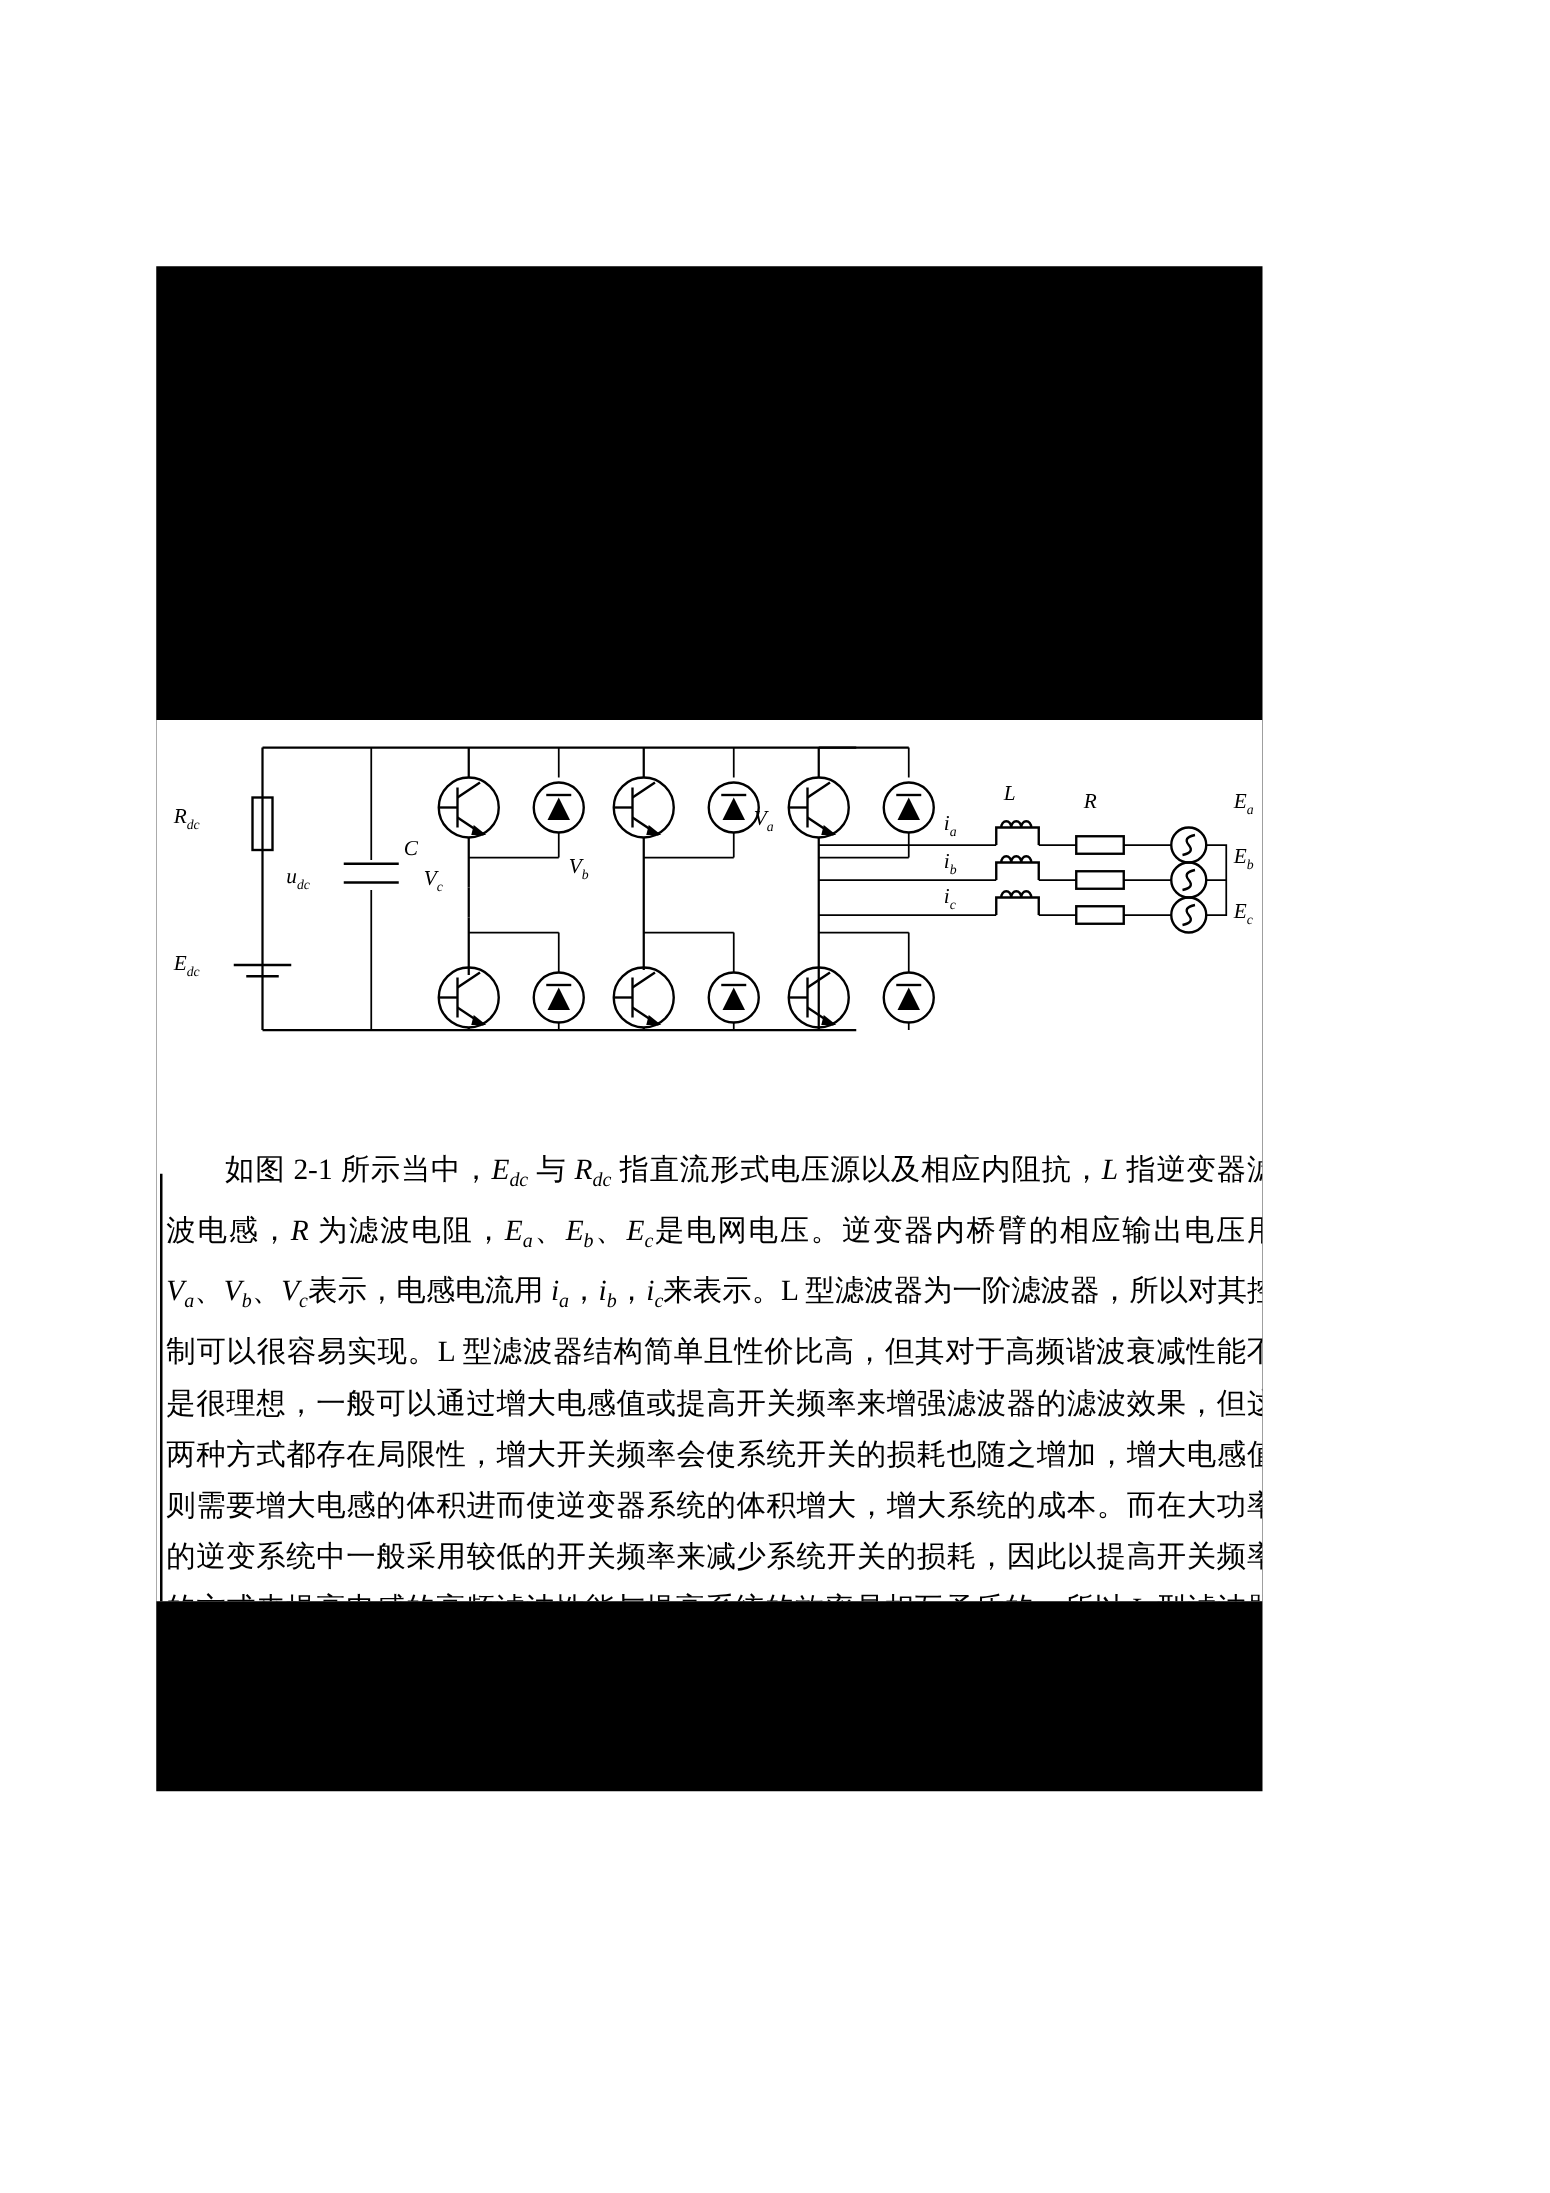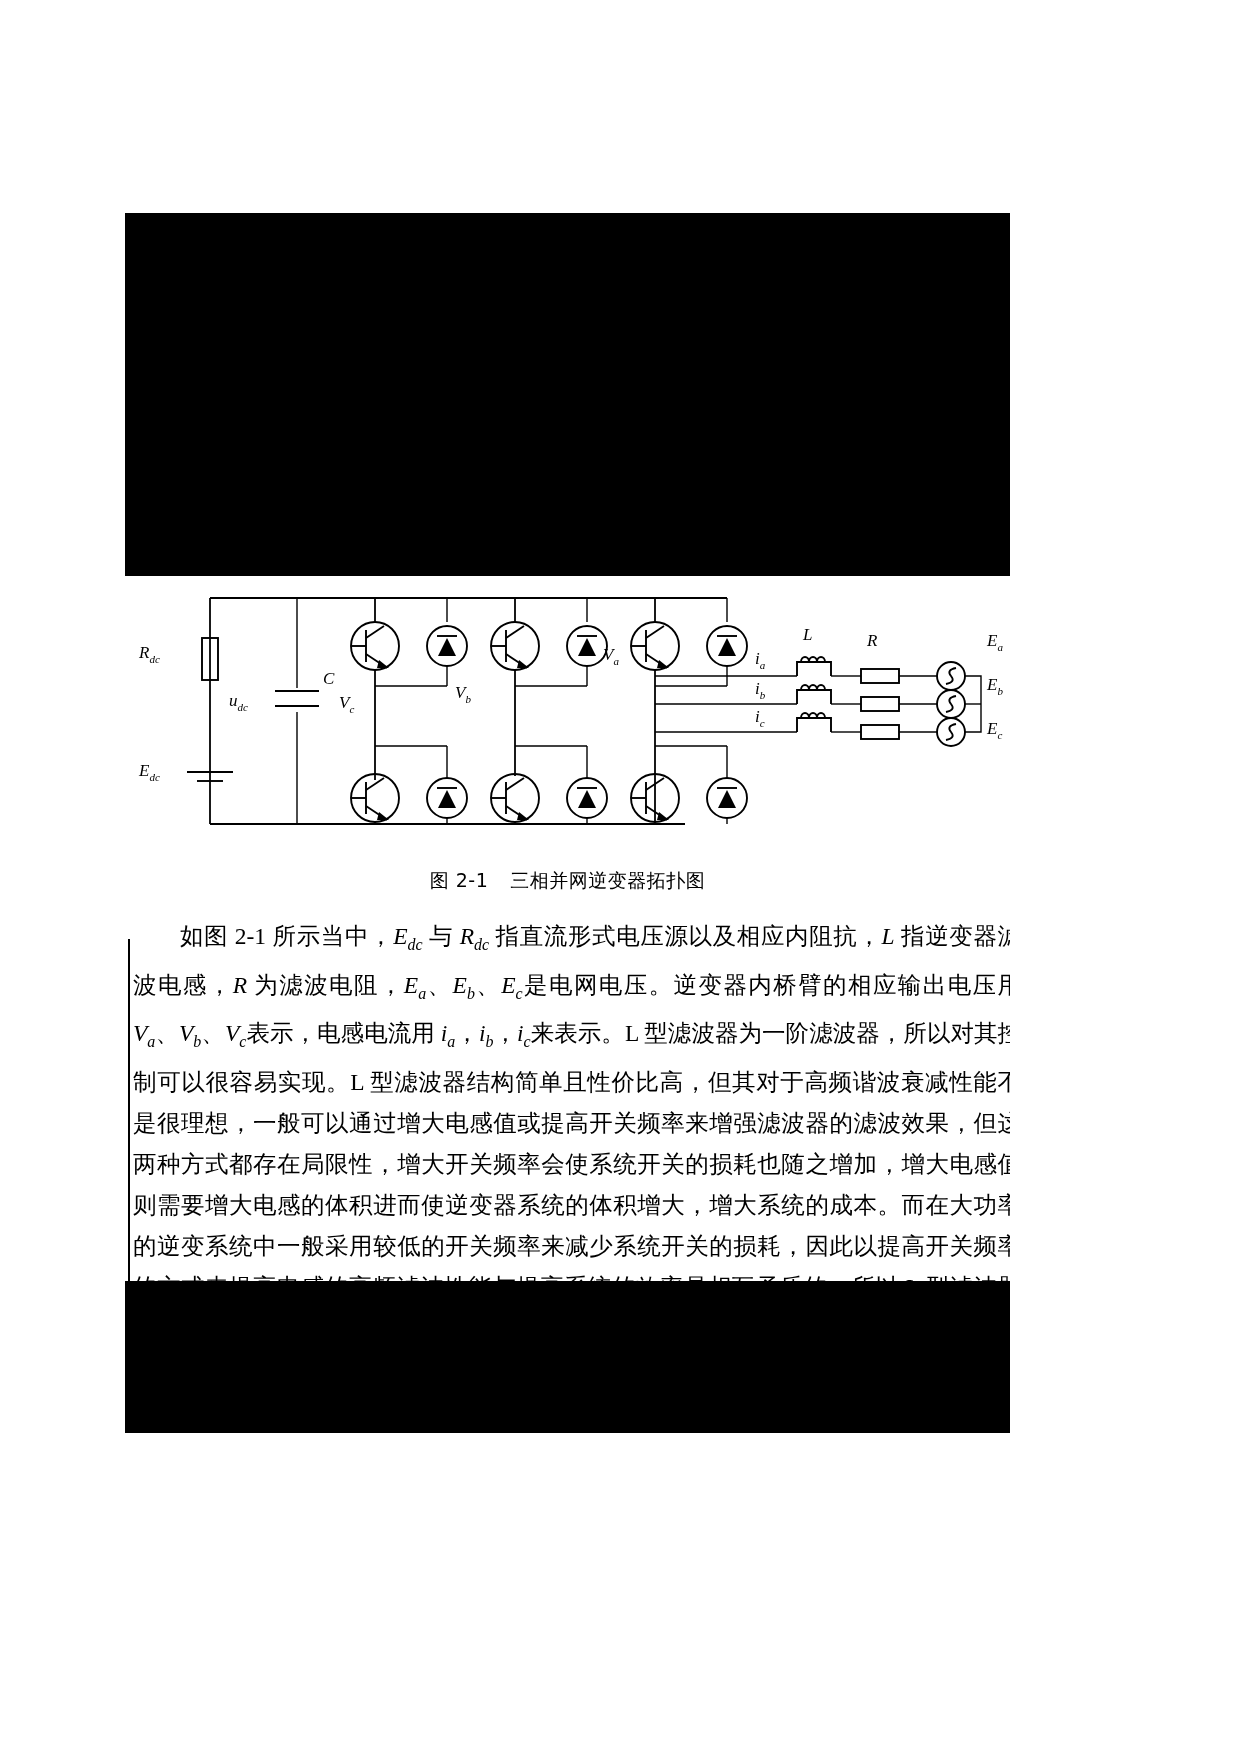--- a/index.html
+++ b/index.html
@@ -347,23 +347,20 @@
           <text class="lbl" x="862" y="114">
             <tspan>E</tspan><tspan class="lbl-sub" dy="5">b</tspan>
           </text>
           <text class="lbl" x="862" y="158">
             <tspan>E</tspan><tspan class="lbl-sub" dy="5">c</tspan>
           </text>
 
         </svg>
       </div>
 
-      <div class="fig-caption">
-        <span class="capnum">图 2-1</span><span>三相并网逆变器拓扑图</span>
-      </div>
 
       <div class="body-text">
         <p><span>如图 2-1 所示当中，</span><span class="ital"><span>E</span><sub>dc</sub></span><span> 与 </span><span class="ital"><span>R</span><sub>dc</sub></span><span> 指直流形式电压源以及相应内阻抗，</span><span class="ital">L</span><span> 指逆变器滤波电感，</span><span class="ital">R</span><span> 为滤波电阻，</span><span class="ital"><span>E</span><sub>a</sub></span><span>、</span><span class="ital"><span>E</span><sub>b</sub></span><span>、</span><span class="ital"><span>E</span><sub>c</sub></span><span>是电网电压。逆变器内桥臂的相应输出电压用 </span><span class="ital"><span>V</span><sub>a</sub></span><span>、</span><span class="ital"><span>V</span><sub>b</sub></span><span>、</span><span class="ital"><span>V</span><sub>c</sub></span><span>表示，电感电流用 </span><span class="ital"><span>i</span><sub>a</sub></span><span>，</span><span class="ital"><span>i</span><sub>b</sub></span><span>，</span><span class="ital"><span>i</span><sub>c</sub></span><span>来表示。L 型滤波器为一阶滤波器，所以对其控制可以很容易实现。L 型滤波器结构简单且性价比高，但其对于高频谐波衰减性能不是很理想，一般可以通过增大电感值或提高开关频率来增强滤波器的滤波效果，但这两种方式都存在局限性，增大开关频率会使系统开关的损耗也随之增加，增大电感值则需要增大电感的体积进而使逆变器系统的体积增大，增大系统的成本。而在大功率的逆变系统中一般采用较低的开关频率来减少系统开关的损耗，因此以提高开关频率的方式来提高电感的高频滤波性能与提高系统的效率是相互矛盾的。所以 L 型滤波器一般用在小功率的并网逆变器上，从而可以使用提高开关频率的方式来增强滤波效果。</span></p>
       </div>
 
     </div>
   </div>
 </div>
 
 </body></html>

